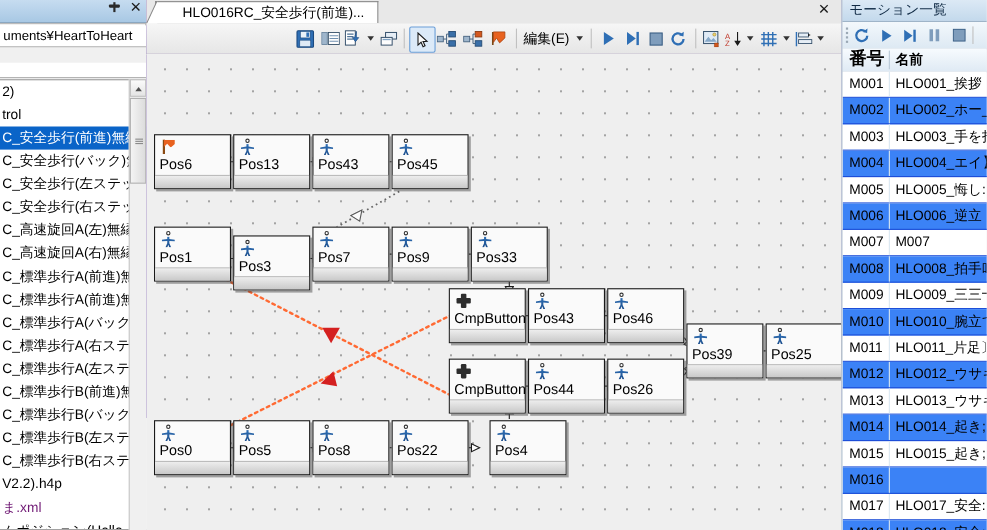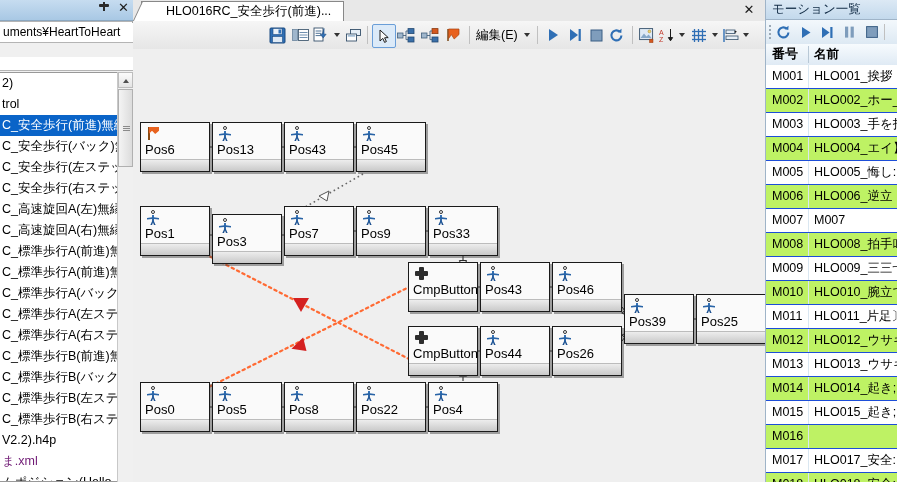--- a/index.html
+++ b/index.html
@@ -167,26 +167,26 @@
     position:absolute;left:0;top:20px;width:132px;height:24px;
     background:linear-gradient(to bottom,#f3f8fc,#dde9f3);border-bottom:1px solid #b6c6d4;
   }
   .rp-tb-grip{position:absolute;left:3px;top:5px;width:3px;height:14px;}
   .rp-tb-grip i{display:block;width:2px;height:2px;background:#9aa8b5;margin-bottom:2px;}
   .rp-tb-btn{position:absolute;top:3px;width:19px;height:18px;display:flex;align-items:center;justify-content:center;cursor:pointer;}
   .rp-head{
     position:absolute;left:0;top:44px;width:132px;height:21px;
     background:linear-gradient(to bottom,#f7fbfe,#dfeaf4);border-bottom:1px solid #b0c2d2;
   }
-  .rp-head .col1{position:absolute;left:6px;top:0;line-height:20px;font-size:13px;font-weight:bold;}
+  .rp-head .col1{position:absolute;left:6px;top:0;line-height:20px;font-size:16px;font-weight:bold;}
   .rp-head .col2{position:absolute;left:48px;top:0;line-height:20px;font-size:12.5px;font-weight:bold;}
   .rp-head .divider{position:absolute;left:42px;top:2px;width:1px;height:17px;background:#b8c8d6;}
   .rp-rows{position:absolute;left:0;top:65px;width:132px;height:417px;background:#fff;overflow:hidden;}
   .rp-row{position:relative;height:23px;border-bottom:1px solid #1d4ed8;}
-  .rp-row.alt{background:#bef264;}
+  .rp-row.alt{background:#3b82f6;}
   .rp-row .c1{position:absolute;left:6px;top:0;line-height:22px;font-size:12.5px;white-space:nowrap;}
   .rp-row .c2{position:absolute;left:48px;top:0;line-height:22px;font-size:12.5px;white-space:nowrap;overflow:hidden;width:84px;}
   .rp-row .vdiv{position:absolute;left:42px;top:0;width:1px;height:23px;background:#dae7f1;}
 </style>
 </head>
 <body>
 
 <div class="app">
 
   <div class="left-panel">
@@ -205,22 +205,22 @@
         <div class="lp-row">trol</div>
         <div class="lp-row sel">C_安全歩行(前進)無縁</div>
         <div class="lp-row">C_安全歩行(バック)無</div>
         <div class="lp-row">C_安全歩行(左ステッ</div>
         <div class="lp-row">C_安全歩行(右ステッ</div>
         <div class="lp-row">C_高速旋回A(左)無縁</div>
         <div class="lp-row">C_高速旋回A(右)無縁</div>
         <div class="lp-row">C_標準歩行A(前進)無</div>
         <div class="lp-row">C_標準歩行A(前進)無</div>
         <div class="lp-row">C_標準歩行A(バック)</div>
+        <div class="lp-row">C_標準歩行A(右ステ</div>
         <div class="lp-row">C_標準歩行A(左ステ</div>
-        <div class="lp-row">C_標準歩行A(右ステ</div>
         <div class="lp-row">C_標準歩行B(前進)無</div>
         <div class="lp-row">C_標準歩行B(バック)</div>
         <div class="lp-row">C_標準歩行B(左ステ</div>
         <div class="lp-row">C_標準歩行B(右ステ</div>
         <div class="lp-row">V2.2).h4p</div>
         <div class="lp-row xml">ま.xml</div>
         <div class="lp-row">ムポジション(Hello_</div>
       </div>
 
     <div class="lp-scroll">
@@ -553,21 +553,21 @@
           <div class="node" style="left: 151px; top: 333px;">
             <span class="nd-icon ic-person"></span>
             <span class="nd-label">Pos8</span>
             <span class="nd-foot"></span>
           </div>
           <div class="node" style="left: 223px; top: 333px; padding-left: 44px;">
             <span class="nd-icon ic-person"></span>
             <span class="nd-label">Pos22</span>
             <span class="nd-foot"></span>
           </div>
-          <div class="node" style="left: 295px; top: 333px;">
+          <div class="node" style="left: 312px; top: 333px;">
             <span class="nd-icon ic-person"></span>
             <span class="nd-label">Pos4</span>
             <span class="nd-foot"></span>
           </div>
         </div>
     </div>
   </div>
 
   <div class="right-panel">
     <div class="rp-caption">モーション一覧</div>

